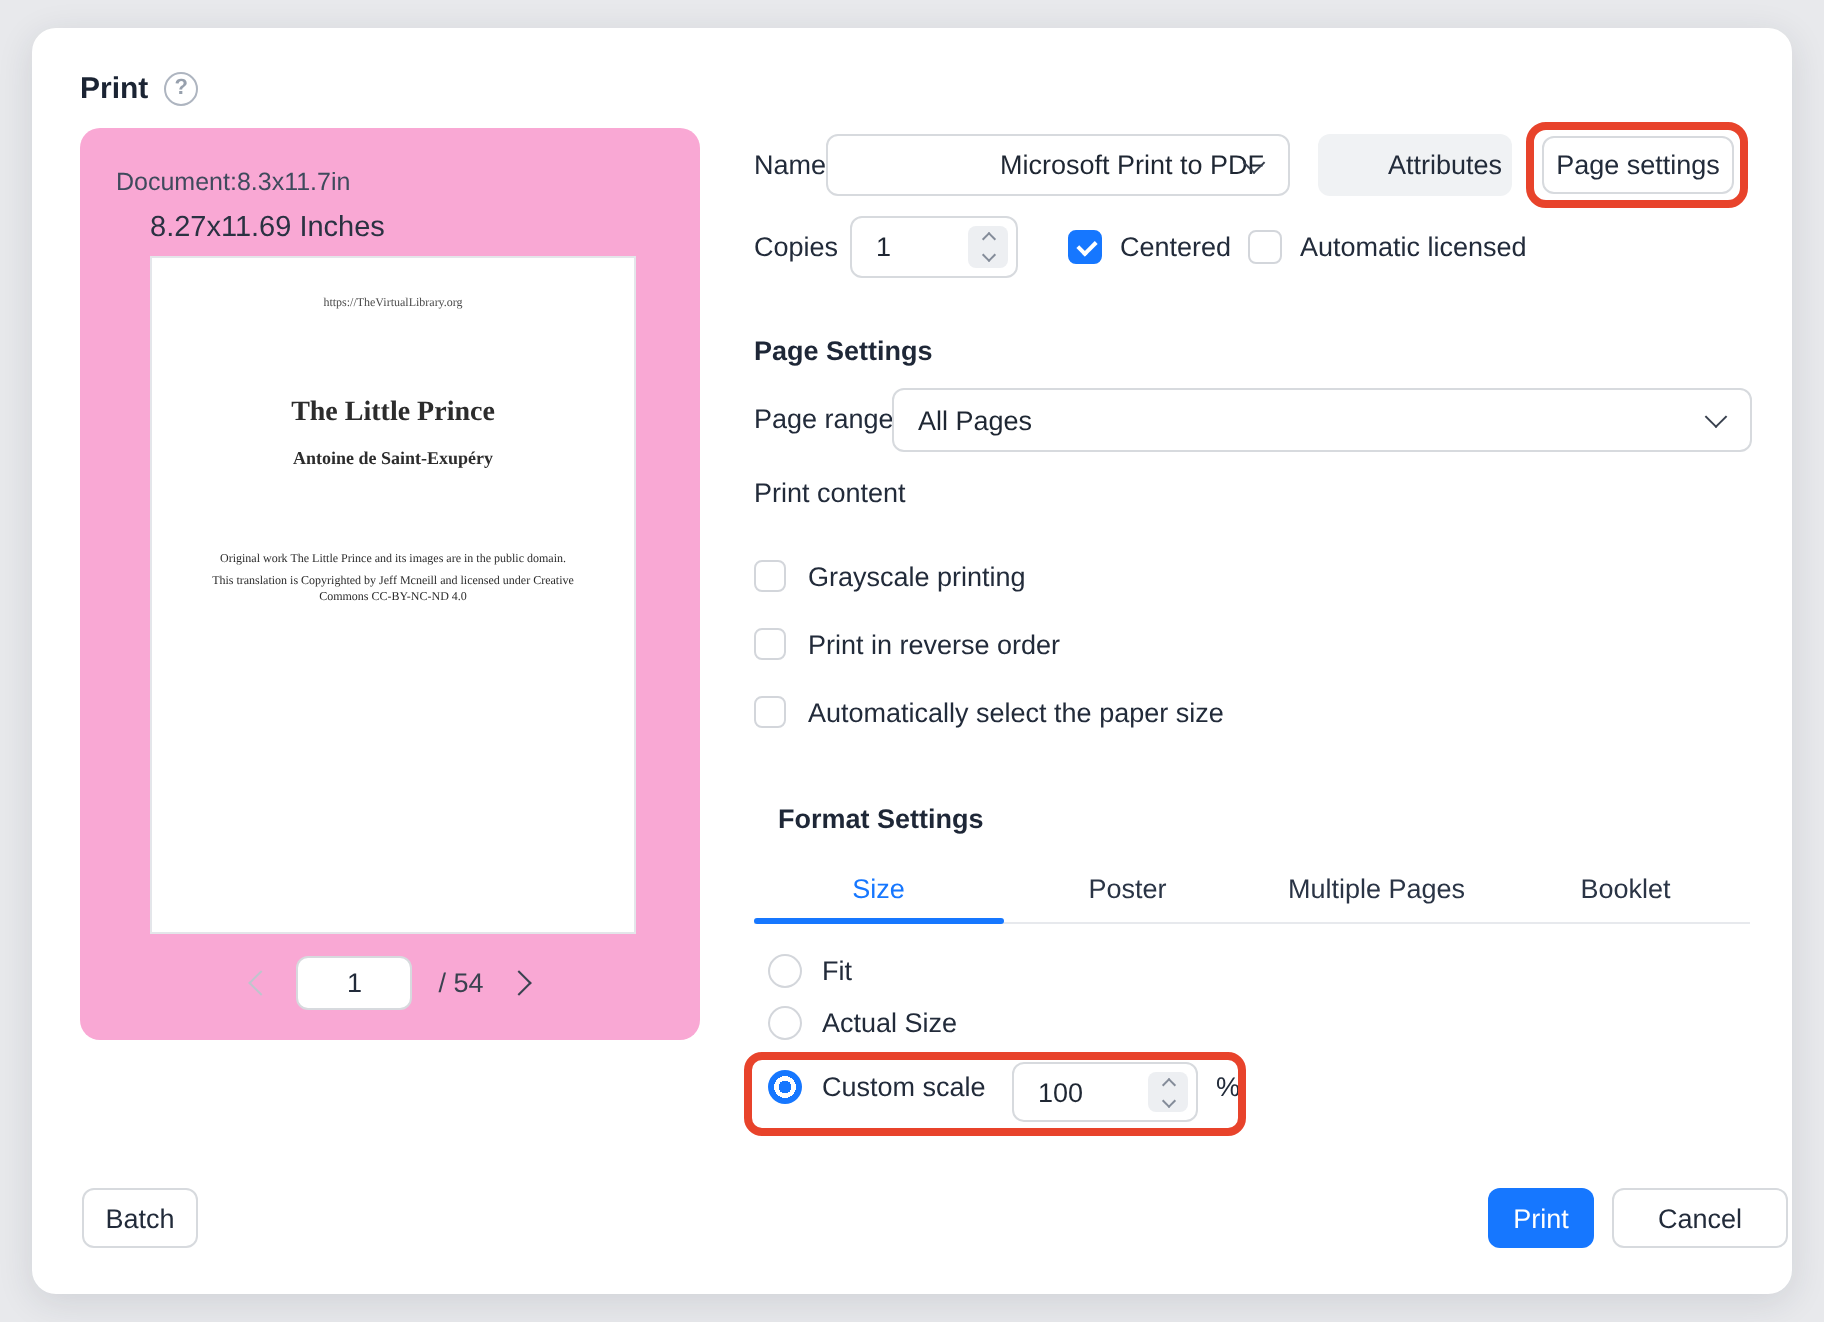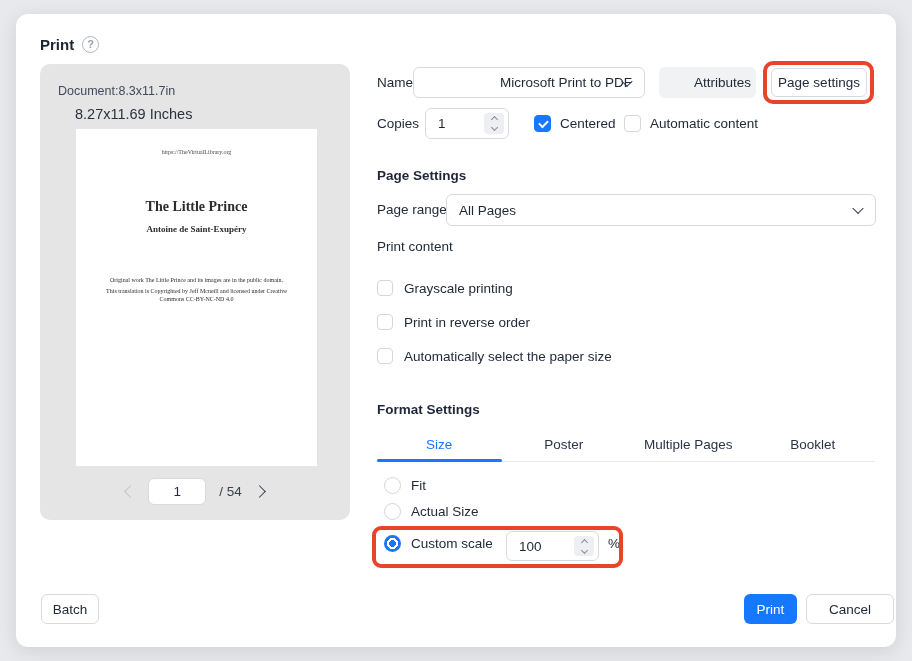--- a/index.html
+++ b/index.html
@@ -19,21 +19,21 @@
   
   .title-row { position:absolute; left:24px; top:22px; display:flex; align-items:center; gap:8px; }
   .title { font-size:15px; font-weight:700; color:#1b2433; }
   .help-icon {
     width:17px; height:17px; border:1.5px solid #aeb5c0; border-radius:50%;
     color:#97a0ad; font-size:11px; line-height:14px; text-align:center; font-weight:600;
   }
   
   .preview-panel {
     position:absolute; left:24px; top:50px; width:310px; height:456px;
-    background:#e5e5e5; border-radius:10px;
+    background:#f9a8d4; border-radius:10px;
   }
   .doc-info { position:absolute; left:18px; top:20px; font-size:12.5px; color:#3f4a5c; }
   .size-info { position:absolute; left:35px; top:42px; font-size:14.5px; color:#2a3242; }
   .preview-page {
     position:absolute; left:35px; top:64px; width:243px; height:339px;
     background:#ffffff; border:1px solid #e4e6ea;
     font-family:"Liberation Serif", serif; text-align:center; color:#2c2c2c;
   }
   .pg-url   { position:absolute; top:20px;  left:0; right:0; font-size:6px; color:#4a4a4a; }
   .pg-title { position:absolute; top:70px;  left:0; right:0; font-size:14px; font-weight:700; }
@@ -171,42 +171,42 @@
   <div class="num-input" style="left:409px; top:94px; width:84px; height:31px;">
     <input value="1" style="">
     <div class="spinner">
       <span class="sp-chev sp-up"></span>
       <span class="sp-chev sp-down"></span>
     </div>
   </div>
   <span class="checkbox checked" style="left:518px; top:101px;"></span>
   <span class="lbl" style="left:544px; top:102px;">Centered</span>
   <span class="checkbox" style="left:608px; top:101px;"></span>
-  <span class="lbl" style="left:634px; top:102px;">Automatic content</span>
+  <span class="lbl" style="left:634px; top:102px;">Automatic licensed</span>
 
   <span class="section-header" style="left:361px; top:154px;">Page Settings</span>
 
   <span class="lbl" style="left:361px; top:188px;">Page range</span>
   <div class="select" style="left:430px; top:180px; width:430px; height:32px;">
     <span>All Pages</span>
     <span class="sel-chev"></span>
   </div>
 
   <span class="lbl" style="left:361px; top:225px;">Print content</span>
 
   <span class="checkbox" style="left:361px; top:266px; width:16px; height:16px;"></span>
   <span class="lbl" style="left:388px; top:267px;">Grayscale printing</span>
 
   <span class="checkbox" style="left:361px; top:300px; width:16px; height:16px;"></span>
   <span class="lbl" style="left:388px; top:301px;">Print in reverse order</span>
 
   <span class="checkbox" style="left:361px; top:334px; width:16px; height:16px;"></span>
   <span class="lbl" style="left:388px; top:335px;">Automatically select the paper size</span>
 
-  <span class="section-header" style="left:361px; top:388px;">Format Settings</span>
+  <span class="section-header" style="left:373px; top:388px;">Format Settings</span>
 
   <div class="tabs">
     <div class="tab active">Size</div>
     <div class="tab">Poster</div>
     <div class="tab">Multiple Pages</div>
     <div class="tab">Booklet</div>
   </div>
 
   <span class="radio" style="left:368px; top:463px;"></span>
   <span class="lbl" style="left:395px; top:464px;">Fit</span>

